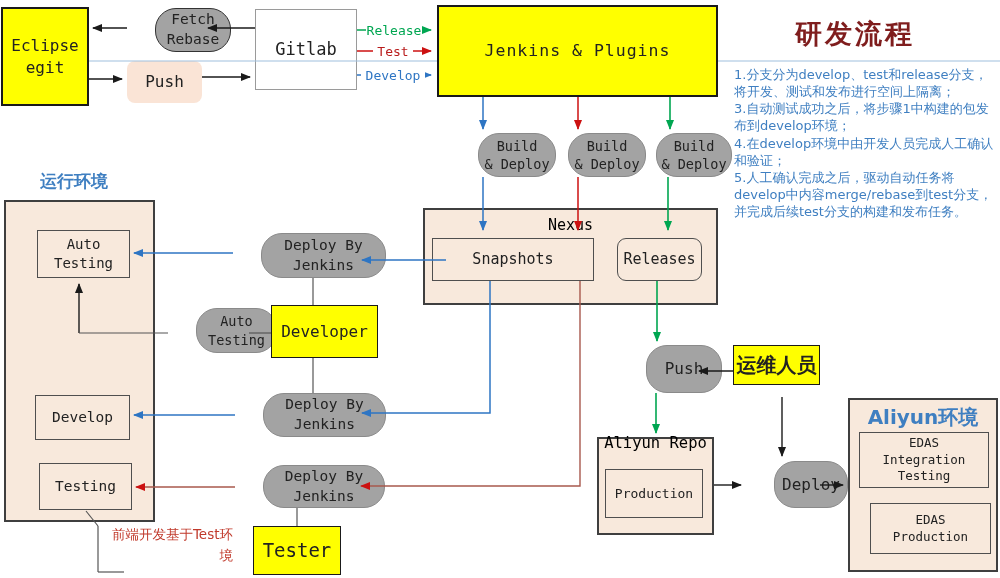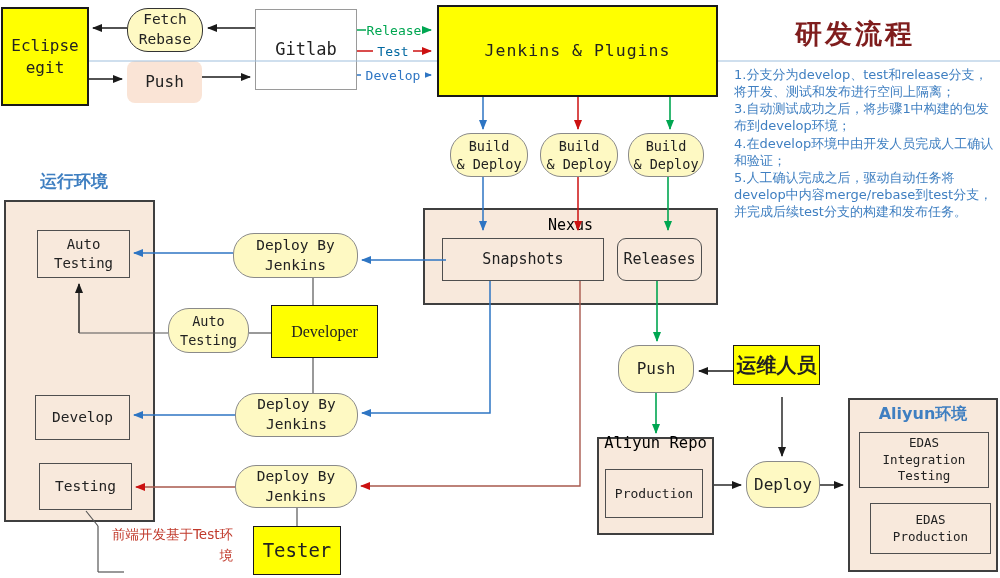--- a/index.html
+++ b/index.html
@@ -1,20 +1,20 @@
 <!DOCTYPE html>
 <html><head>
 <meta charset="utf-8">
 <style>
   html,body{margin:0;padding:0;background:#fff;}
   #stage{position:relative;width:1000px;height:578px;background:#ffffff;overflow:hidden;
          font-family:"DejaVu Sans Mono","Liberation Mono",monospace;}
   .box{position:absolute;box-sizing:border-box;display:flex;align-items:center;justify-content:center;
        text-align:center;white-space:pre-line;color:#222;line-height:1.35;z-index:2;}
-  .peach{background:#fef9c3;border:1px solid #8a8a8a;border-radius:21px;}
+  .peach{background:#a3a3a3;border:1px solid #8a8a8a;border-radius:21px;margin-left:28px;}
   .container{background:#f8e9dc;border:2px solid #3f3f3f;z-index:1;}
   .inner{background:#f8e9dc;border:1px solid #4f4f4f;}
   .yellow{background:#ffff00;border:2px solid #1a1a1a;}
   .whitebox{background:#ffffff;border:1px solid #9a9a9a;}
   .lbl{position:absolute;z-index:2;white-space:pre-line;}
   .blue-lbl{color:#3f7fc1;font-weight:bold;}
   .branch{position:absolute;z-index:4;font-size:13px;text-align:center;background:#fff;line-height:14px;}
   #svg-layer{position:absolute;left:0;top:0;z-index:3;pointer-events:none;}
   #title{font-size:27px;font-weight:600;letter-spacing:3px;color:#7f1d1d;
          font-family:"DejaVu Sans","Liberation Sans",sans-serif;}
@@ -30,55 +30,55 @@
 <div id="stage">
 
   <div class="box container" style="left:4px;top:200px;width:151px;height:322px;"></div>
   <div class="box container" style="left:423px;top:208px;width:295px;height:97px;"></div>
   <div class="box container" style="left:597px;top:437px;width:117px;height:98px;"></div>
   <div class="box container" style="left:848px;top:398px;width:150px;height:174px;"></div>
 
   <div class="lbl blue-lbl cn" style="left:40px;top:170px;font-size:17px;">运行环境</div>
   <div class="lbl" style="left:423px;top:216px;width:295px;text-align:center;font-size:15px;">Nexus</div>
   <div class="lbl" style="left:597px;top:434px;width:117px;text-align:center;font-size:15.5px;">Aliyun Repo</div>
-  <div class="lbl blue-lbl cn" style="left:848px;top:404px;width:150px;text-align:center;font-size:16px;">Aliyun环境</div>
+  <div class="lbl blue-lbl cn" style="left:848px;top:404px;width:150px;text-align:center;font-size:20px;">Aliyun环境</div>
 
   <div class="box yellow" style="left:1px;top:7px;width:88px;height:99px;font-size:16px;">Eclipse
 egit</div>
   <div class="box peach" style="left:127px;top:8px;width:76px;height:44px;font-size:14.5px;border-color:#333;">Fetch
 Rebase</div>
   <div class="box" style="left:127px;top:61px;width:75px;height:42px;font-size:16px;background:#fae4d6;border-radius:8px;">Push</div>
   <div class="box whitebox" style="left:255px;top:9px;width:102px;height:81px;font-size:17px;">Gitlab</div>
   <div class="box yellow" style="left:437px;top:5px;width:281px;height:92px;font-size:16.5px;letter-spacing:1px;">Jenkins &amp; Plugins</div>
   <div class="lbl" style="left:770px;top:16px;width:170px;text-align:center;" id="title">研发流程</div>
 
   <div class="branch" style="left:366px;top:24px;width:56px;color:#00a651;">Release</div>
-  <div class="branch" style="left:373px;top:45px;width:40px;color:#0369a1;">Test</div>
+  <div class="branch" style="left:373px;top:45px;width:40px;color:#b91c1c;">Test</div>
   <div class="branch" style="left:361px;top:69px;width:64px;color:#2e75c3;">Develop</div>
 
   <div class="box peach" style="left:450px;top:133px;width:78px;height:44px;font-size:13.5px;">Build
 &amp; Deploy</div>
   <div class="box peach" style="left:540px;top:133px;width:78px;height:44px;font-size:13.5px;">Build
 &amp; Deploy</div>
   <div class="box peach" style="left:628px;top:133px;width:76px;height:44px;font-size:13.5px;">Build
 &amp; Deploy</div>
 
-  <div class="box inner" style="left:442px;top:238px;width:162px;height:43px;font-size:15px;">Snapshots</div>
+  <div class="box inner" style="left:432px;top:238px;width:162px;height:43px;font-size:15px;">Snapshots</div>
   <div class="box inner" style="left:617px;top:238px;width:85px;height:43px;font-size:15px;border-radius:9px;">Releases</div>
 
   <div class="box inner" style="left:37px;top:230px;width:93px;height:48px;font-size:14px;">Auto
 Testing</div>
   <div class="box inner" style="left:35px;top:395px;width:95px;height:45px;font-size:14.5px;">Develop</div>
   <div class="box inner" style="left:39px;top:463px;width:93px;height:47px;font-size:14.5px;">Testing</div>
 
   <div class="box peach" style="left:233px;top:233px;width:125px;height:45px;font-size:14.5px;">Deploy By
 Jenkins</div>
   <div class="box peach" style="left:168px;top:308px;width:81px;height:45px;font-size:13.5px;">Auto
 Testing</div>
-  <div class="box yellow" style="left:271px;top:305px;width:107px;height:53px;font-size:16px;border-width:1.5px;font-family:Liberation Serif, serif;">Developer</div>
+  <div class="box yellow" style="left:271px;top:305px;width:107px;height:53px;font-size:16px;border-width:1.5px;">Developer</div>
   <div class="box peach" style="left:235px;top:393px;width:123px;height:44px;font-size:14.5px;">Deploy By
 Jenkins</div>
   <div class="box peach" style="left:235px;top:465px;width:122px;height:43px;font-size:14.5px;">Deploy By
 Jenkins</div>
   <div class="box yellow" style="left:253px;top:526px;width:88px;height:49px;font-size:19px;border-width:1.5px;">Tester</div>
 
   <div class="box peach" style="left:618px;top:345px;width:76px;height:48px;font-size:16px;">Push</div>
   <div class="box yellow cn" style="left:733px;top:345px;width:87px;height:40px;font-size:20px;border-width:1.5px;font-weight:bold;">运维人员</div>
   <div class="box inner" style="left:605px;top:469px;width:98px;height:49px;font-size:13px;">Production</div>
   <div class="box peach" style="left:746px;top:461px;width:74px;height:47px;font-size:16px;">Deploy</div>

